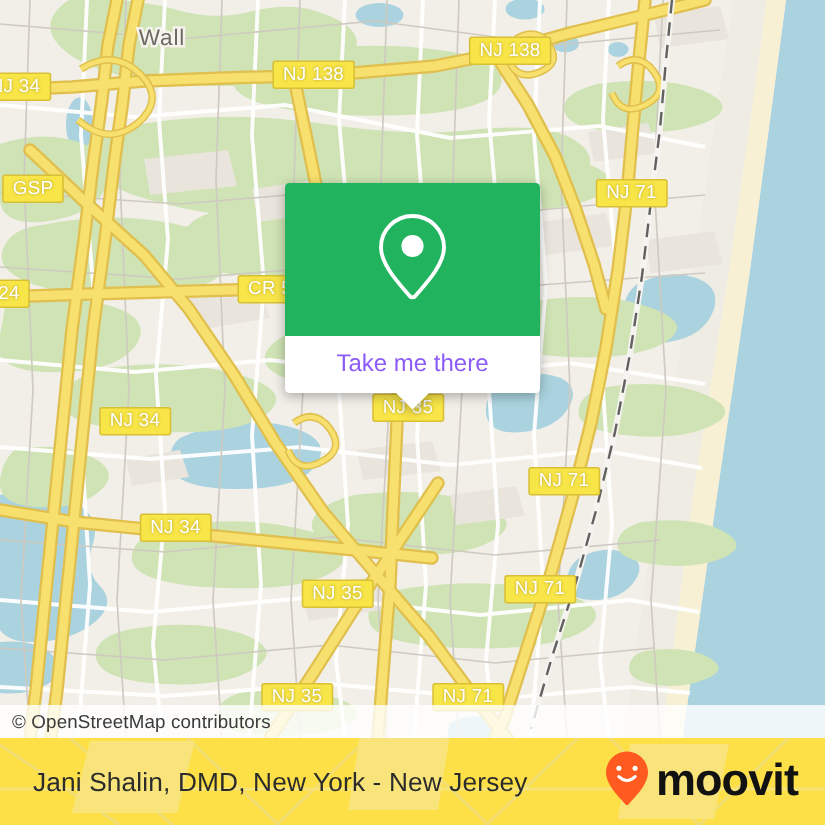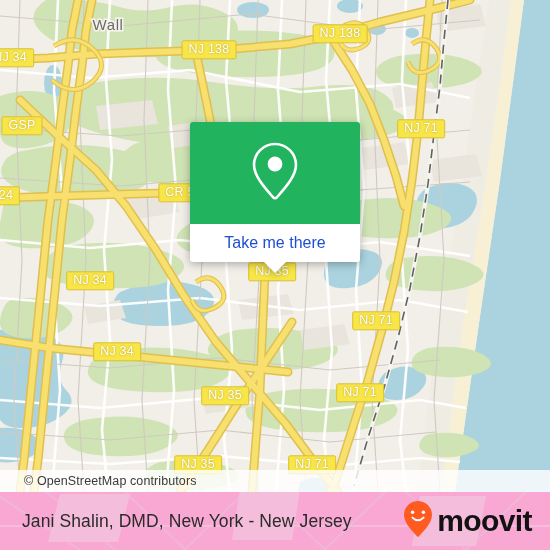--- a/index.html
+++ b/index.html
@@ -13,48 +13,48 @@
   
   #map{position:absolute;left:0;top:0;width:550px;height:492px;overflow:hidden;background:#f2efe9;}
   #map svg{display:block;}
 
   
   #attrib{
     position:absolute;left:0;bottom:0;width:550px;height:22px;
     background:rgba(255,255,255,.80);
     display:flex;align-items:center;
     font-size:12.5px;color:#3a3a3a;letter-spacing:.1px;
-    padding-left:24px;box-sizing:border-box;
+    padding-left:8px;box-sizing:border-box;
   }
 
   
   #popup{
     position:absolute;left:190px;top:122px;width:170px;
     filter:drop-shadow(0 2px 4px rgba(0,0,0,.30));
   }
   #popup-top{
     background:#22b35f;height:102px;border-radius:3px 3px 0 0;
     display:flex;align-items:center;justify-content:center;
   }
   #popup-bottom{
     background:#fff;height:38px;border-radius:0 0 3px 3px;
     display:flex;align-items:center;justify-content:center;
-    font-size:16px;color:#1d4ed8;
+    font-size:16px;color:#8b5cf6;
     position:relative;
   }
   #popup-tail{
     position:absolute;left:50%;top:100%;margin-left:-11px;
     width:0;height:0;border-left:11px solid transparent;
     border-right:11px solid transparent;border-top:11px solid #fff;
   }
 
   
   #footer{
     position:absolute;left:0;top:492px;width:550px;height:58px;
-    background:#f9a8d4;overflow:hidden;
+    background:#fde047;overflow:hidden;
   }
   #footer-pattern{position:absolute;left:0;top:-8px;width:550px;height:70px;opacity:.30;}
   #footer-inner{
     position:relative;width:100%;height:100%;
     display:flex;align-items:center;justify-content:space-between;
     padding:0 18px 0 22px;box-sizing:border-box;
   }
   #footer-title{font-size:17.5px;color:#2b2b2b;white-space:nowrap;letter-spacing:.1px;}
   #brand{display:flex;align-items:center;gap:4px;}
   #brand-word{font-size:30px;color:#121212;letter-spacing:-.6px;line-height:1;font-weight:700;}

